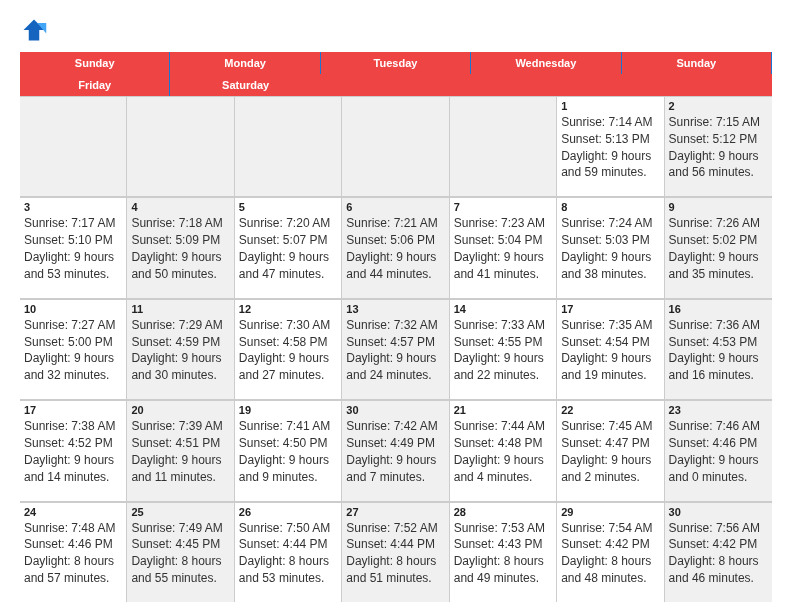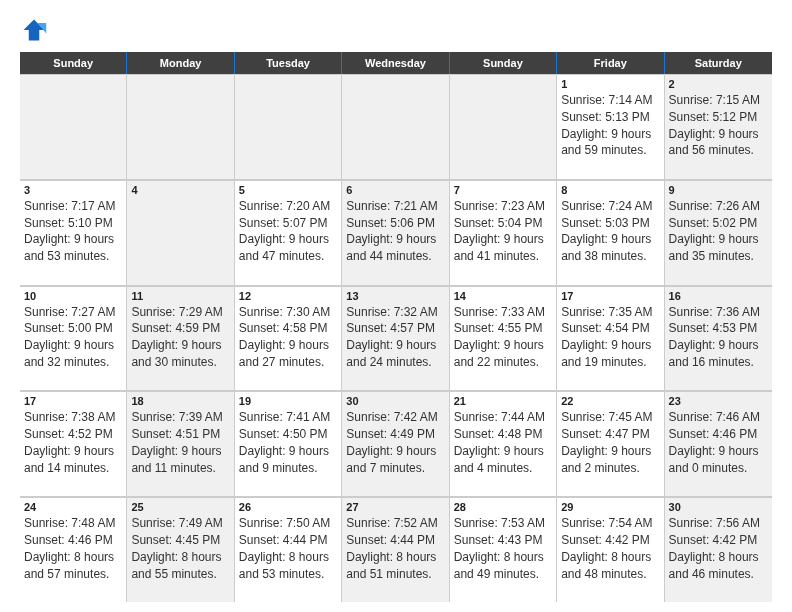--- a/index.html
+++ b/index.html
@@ -55,22 +55,22 @@
       font-weight: normal;
       color: #444;
     }
     .calendar {
       flex: 1;
       display: flex;
       flex-direction: column;
     }
     .cal-header {
       display: grid;
-      grid-template-columns: repeat(7, 1fr);
-      background: #404040;
+      grid-template-columns: repeat(5, 1fr);
+      background: #ef4444;
     }
     .cal-header-cell {
       color: #fff;
       font-size: 11px;
       font-weight: bold;
       padding: 5px 4px;
       text-align: center;
       border-right: 1px solid #1976d2;
     }
     .cal-header-cell:last-child { border-right: none; }
@@ -159,20 +159,21 @@
             <div class="day-detail">Sunrise: 7:15 AM<br>Sunset: 5:12 PM<br>Daylight: 9 hours and 56 minutes.</div>
           </div>
         </div>
         <div class="cal-row">
           <div class="cal-cell">
             <span class="day-num">3</span>
             <div class="day-detail">Sunrise: 7:17 AM<br>Sunset: 5:10 PM<br>Daylight: 9 hours and 53 minutes.</div>
           </div>
           <div class="cal-cell shaded">
             <span class="day-num">4</span>
+            <div class="day-detail">Sunrise: 7:18 AM<br>Sunset: 5:09 PM<br>Daylight: 9 hours and 50 minutes.</div>
           </div>
           <div class="cal-cell">
             <span class="day-num">5</span>
             <div class="day-detail">Sunrise: 7:20 AM<br>Sunset: 5:07 PM<br>Daylight: 9 hours and 47 minutes.</div>
           </div>
           <div class="cal-cell shaded">
             <span class="day-num">6</span>
             <div class="day-detail">Sunrise: 7:21 AM<br>Sunset: 5:06 PM<br>Daylight: 9 hours and 44 minutes.</div>
           </div>
           <div class="cal-cell">
@@ -217,21 +218,21 @@
             <span class="day-num">16</span>
             <div class="day-detail">Sunrise: 7:36 AM<br>Sunset: 4:53 PM<br>Daylight: 9 hours and 16 minutes.</div>
           </div>
         </div>
         <div class="cal-row">
           <div class="cal-cell">
             <span class="day-num">17</span>
             <div class="day-detail">Sunrise: 7:38 AM<br>Sunset: 4:52 PM<br>Daylight: 9 hours and 14 minutes.</div>
           </div>
           <div class="cal-cell shaded">
-            <span class="day-num">18</span>
+            <span class="day-num">20</span>
             <div class="day-detail">Sunrise: 7:39 AM<br>Sunset: 4:51 PM<br>Daylight: 9 hours and 11 minutes.</div>
           </div>
           <div class="cal-cell">
             <span class="day-num">19</span>
             <div class="day-detail">Sunrise: 7:41 AM<br>Sunset: 4:50 PM<br>Daylight: 9 hours and 9 minutes.</div>
           </div>
           <div class="cal-cell shaded">
             <span class="day-num">30</span>
             <div class="day-detail">Sunrise: 7:42 AM<br>Sunset: 4:49 PM<br>Daylight: 9 hours and 7 minutes.</div>
           </div>

